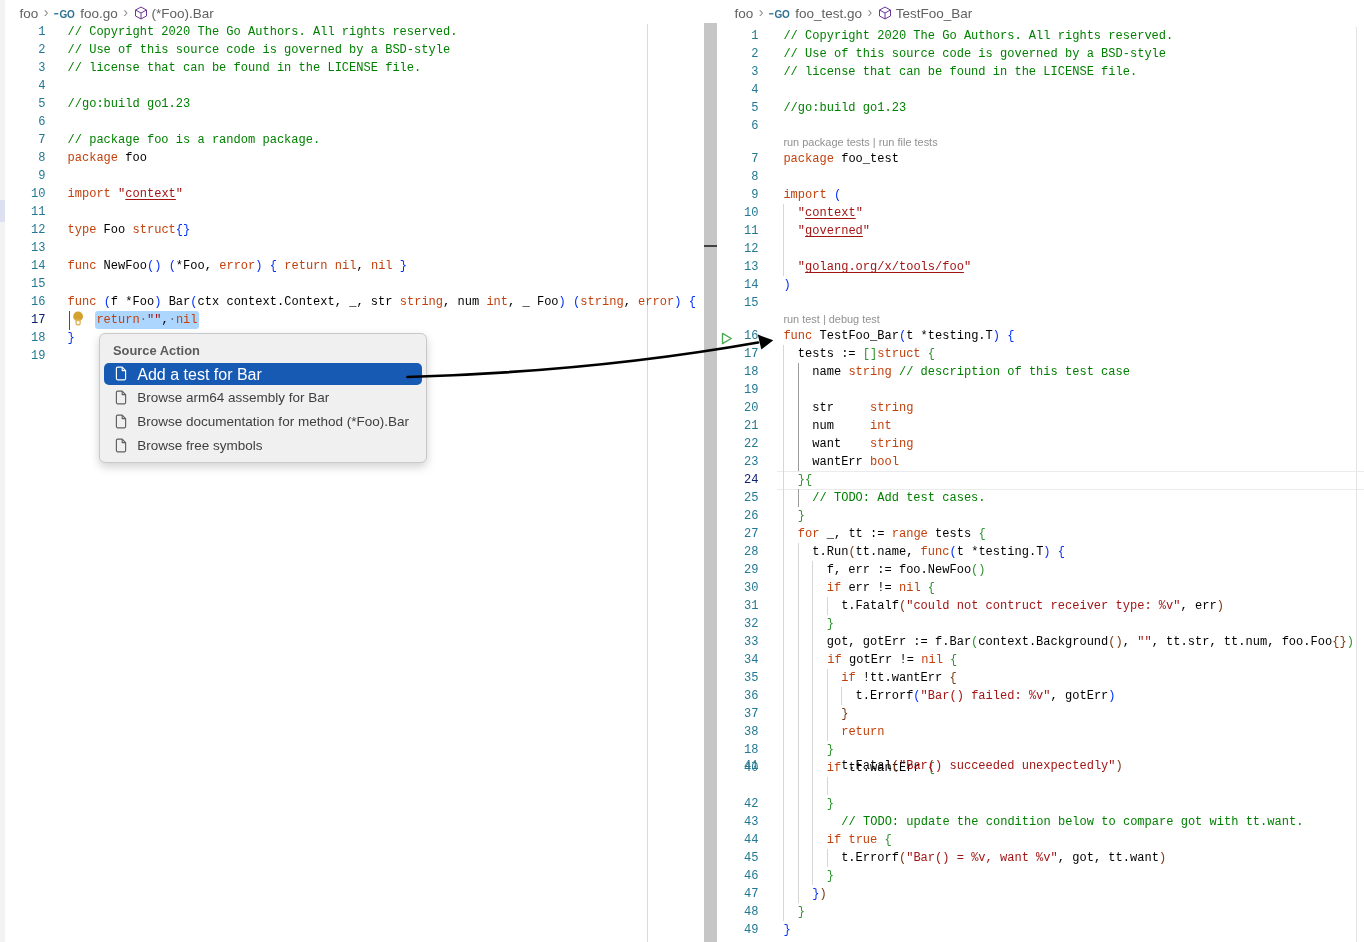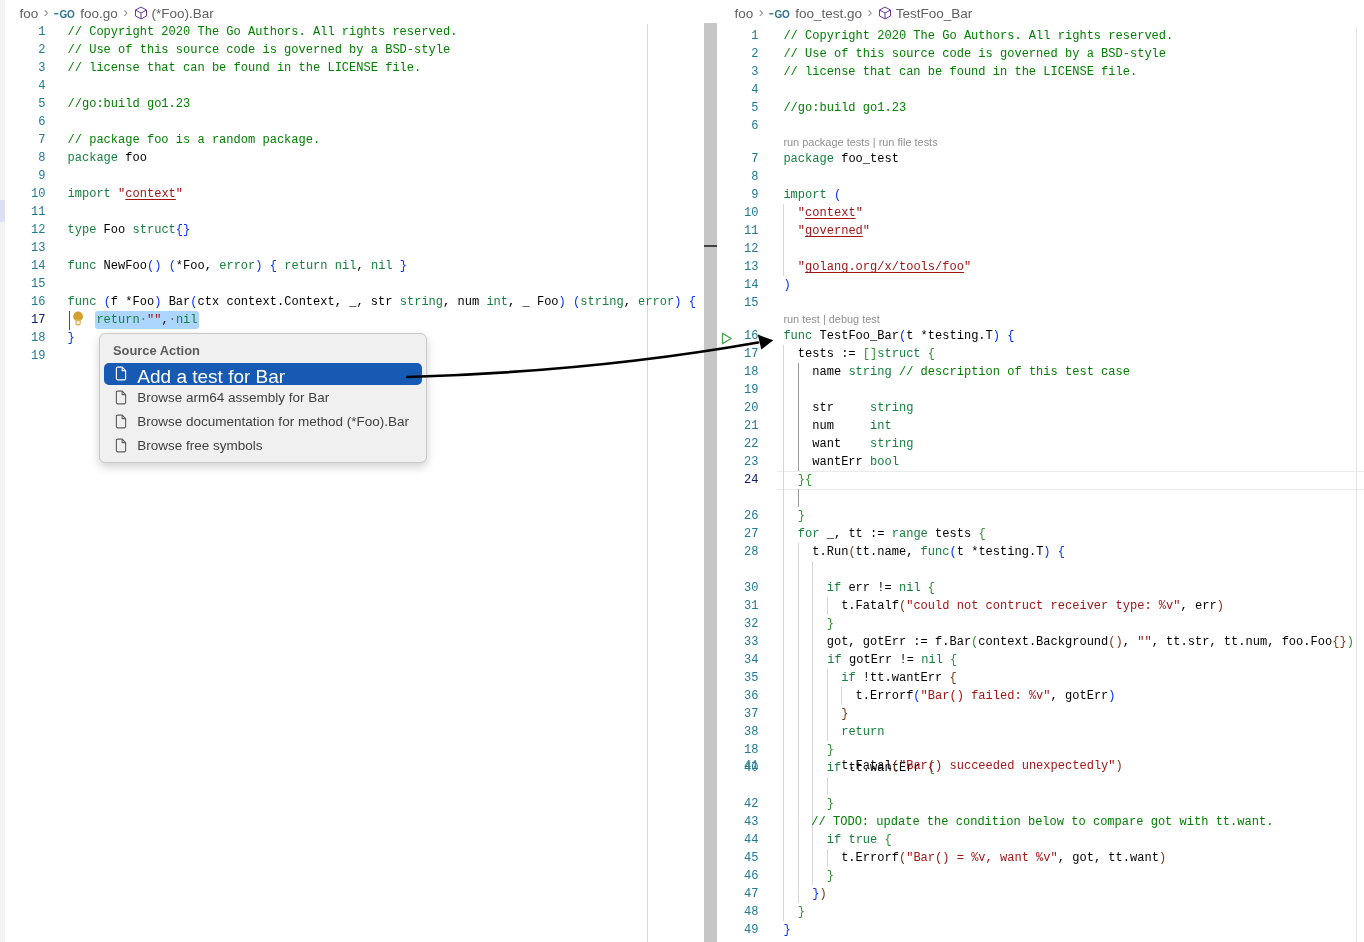--- a/index.html
+++ b/index.html
@@ -1,21 +1,21 @@
 <!DOCTYPE html>
 <html><head><meta charset="utf-8"><style>
 *{margin:0;padding:0;box-sizing:border-box}
 html,body{width:1364px;height:942px;background:#fff;overflow:hidden}
 body{position:relative;font-family:"Liberation Sans",sans-serif;-webkit-font-smoothing:antialiased}
 .row{position:absolute;height:18px;left:0;right:0}
 .num,.code{font-family:"Liberation Mono",monospace;font-size:12.04px;line-height:18px}
 .num{position:absolute;top:0;color:#237893;text-align:right}
 .num.act{color:#0b216f}
 .code{position:absolute;top:0;white-space:pre;color:#000}
-.k{color:#15803d}
+.k{color:#c2410c}
 .c{color:#008000}
 .s{color:#a31515}
 .su{color:#a31515;text-decoration:underline;text-underline-offset:2px;text-decoration-thickness:1.3px}
 .p1{color:#0431fa}
 .p2{color:#319331}
 .p3{color:#7b3814}
 .w{color:#6e6e6e}
 .crumb{position:absolute;top:0;height:26px;display:flex;align-items:center;font-size:13.5px;color:#616161;white-space:pre}
 .crumb .sep{color:#8f8f8f;font-size:14.5px;padding:0 5.5px;line-height:24px;position:relative;top:-1.5px}
 .guide{position:absolute;width:1px;background:#d5d5d5}
@@ -235,32 +235,40 @@
       <span class="code" style="left:66.4px">    want    <span class="k">string</span></span>
     </div>
     <div class="row" style="top:453.0px">
       <span class="num" style="left:0;width:41.5px">23</span>
       <span class="code" style="left:66.4px">    wantErr <span class="k">bool</span></span>
     </div>
     <div class="row" style="top:471.0px">
       <span class="num act" style="left:0;width:41.5px">24</span>
       <span class="code" style="left:66.4px">  <span class="p2">}{</span></span>
     </div>
+    <div class="row" style="top:489.0px">
+      <span class="num" style="left:0;width:41.5px">25</span>
+      <span class="code" style="left:66.4px">    <span class="c">// TODO: Add test cases.</span></span>
+    </div>
     <div class="row" style="top:507.0px">
       <span class="num" style="left:0;width:41.5px">26</span>
       <span class="code" style="left:66.4px">  <span class="p2">}</span></span>
     </div>
     <div class="row" style="top:525.0px">
       <span class="num" style="left:0;width:41.5px">27</span>
       <span class="code" style="left:66.4px">  <span class="k">for</span> _, tt := <span class="k">range</span> tests <span class="p2">{</span></span>
     </div>
     <div class="row" style="top:543.0px">
       <span class="num" style="left:0;width:41.5px">28</span>
       <span class="code" style="left:66.4px">    t.Run<span class="p3">(</span>tt.name, <span class="k">func</span><span class="p1">(</span>t *testing.T<span class="p1">)</span> <span class="p1">{</span></span>
     </div>
+    <div class="row" style="top:561.0px">
+      <span class="num" style="left:0;width:41.5px">29</span>
+      <span class="code" style="left:66.4px">      f, err := foo.NewFoo<span class="p2">()</span></span>
+    </div>
     <div class="row" style="top:579.0px">
       <span class="num" style="left:0;width:41.5px">30</span>
       <span class="code" style="left:66.4px">      <span class="k">if</span> err != <span class="k">nil</span> <span class="p2">{</span></span>
     </div>
     <div class="row" style="top:597.0px">
       <span class="num" style="left:0;width:41.5px">31</span>
       <span class="code" style="left:66.4px">        t.Fatalf<span class="p3">(</span><span class="s">"could not contruct receiver type: %v"</span>, err<span class="p3">)</span></span>
     </div>
     <div class="row" style="top:615.0px">
       <span class="num" style="left:0;width:41.5px">32</span>
@@ -301,21 +309,21 @@
     <div class="row" style="top:757px">
       <span class="num" style="left:0;width:41.5px">41</span>
       <span class="code" style="left:66.4px">        t.Fatal<span class="p3">(</span><span class="s">"Bar() succeeded unexpectedly"</span><span class="p3">)</span></span>
     </div>
     <div class="row" style="top:795.0px">
       <span class="num" style="left:0;width:41.5px">42</span>
       <span class="code" style="left:66.4px">      <span class="p2">}</span></span>
     </div>
     <div class="row" style="top:813.0px">
       <span class="num" style="left:0;width:41.5px">43</span>
-      <span class="code" style="left:51px">      <span class="c">// TODO: update the condition below to compare got with tt.want.</span></span>
+      <span class="code" style="left:81px">      <span class="c">// TODO: update the condition below to compare got with tt.want.</span></span>
     </div>
     <div class="row" style="top:831.0px">
       <span class="num" style="left:0;width:41.5px">44</span>
       <span class="code" style="left:66.4px">      <span class="k">if</span> <span class="k">true</span> <span class="p2">{</span></span>
     </div>
     <div class="row" style="top:849.0px">
       <span class="num" style="left:0;width:41.5px">45</span>
       <span class="code" style="left:66.4px">        t.Errorf<span class="p3">(</span><span class="s">"Bar() = %v, want %v"</span>, got, tt.want<span class="p3">)</span></span>
     </div>
     <div class="row" style="top:867.0px">
@@ -335,21 +343,21 @@
       <span class="code" style="left:66.4px"><span class="p1">}</span></span>
     </div>
   </div>
 <div style="position:absolute;left:98.5px;top:332.6px;width:328.2px;height:130.4px;background:#f0f0f0;border:1px solid #c9c9c9;border-radius:6px;box-shadow:0 4px 10px rgba(0,0,0,0.18);z-index:40"></div>
 <div style="position:absolute;left:113px;top:343px;font-size:12.9px;font-weight:bold;color:#5c5c5c;z-index:41">Source Action</div>
 <div style="position:absolute;left:104.1px;top:362.8px;width:317.7px;height:21.8px;background:#175ab4;border-radius:5px;z-index:41"></div>
 <div style="position:absolute;left:115.4px;top:366.2px;z-index:42;line-height:0"><svg width="12" height="15" viewBox="0 0 12 15" fill="none" stroke="#ffffff" stroke-width="1.15" stroke-linejoin="round">
       <path d="M7.2 1.1 H2.6 a1.2 1.2 0 0 0 -1.2 1.2 V12.6 a1.2 1.2 0 0 0 1.2 1.2 h6.8 a1.2 1.2 0 0 0 1.2 -1.2 V4.6 Z"></path>
       <path d="M7.2 1.3 V4.6 h3.3"></path>
     </svg></div>
-<div style="position:absolute;left:137.3px;top:366.0px;font-size:19px;font-weight:500;color:#ffffff;z-index:42">Add a test for Bar</div>
+<div style="position:absolute;left:137.3px;top:366.0px;font-size:16px;font-weight:500;color:#ffffff;z-index:42">Add a test for Bar</div>
 <div style="position:absolute;left:115.4px;top:390.2px;z-index:42;line-height:0"><svg width="12" height="15" viewBox="0 0 12 15" fill="none" stroke="#5f5f5f" stroke-width="1.15" stroke-linejoin="round">
       <path d="M7.2 1.1 H2.6 a1.2 1.2 0 0 0 -1.2 1.2 V12.6 a1.2 1.2 0 0 0 1.2 1.2 h6.8 a1.2 1.2 0 0 0 1.2 -1.2 V4.6 Z"></path>
       <path d="M7.2 1.3 V4.6 h3.3"></path>
     </svg></div>
 <div style="position:absolute;left:137.3px;top:390.0px;font-size:13.5px;color:#3f3f3f;z-index:42">Browse arm64 assembly for Bar</div>
 <div style="position:absolute;left:115.4px;top:414.2px;z-index:42;line-height:0"><svg width="12" height="15" viewBox="0 0 12 15" fill="none" stroke="#5f5f5f" stroke-width="1.15" stroke-linejoin="round">
       <path d="M7.2 1.1 H2.6 a1.2 1.2 0 0 0 -1.2 1.2 V12.6 a1.2 1.2 0 0 0 1.2 1.2 h6.8 a1.2 1.2 0 0 0 1.2 -1.2 V4.6 Z"></path>
       <path d="M7.2 1.3 V4.6 h3.3"></path>
     </svg></div>
 <div style="position:absolute;left:137.3px;top:414.0px;font-size:13.5px;color:#3f3f3f;z-index:42">Browse documentation for method (*Foo).Bar</div>

